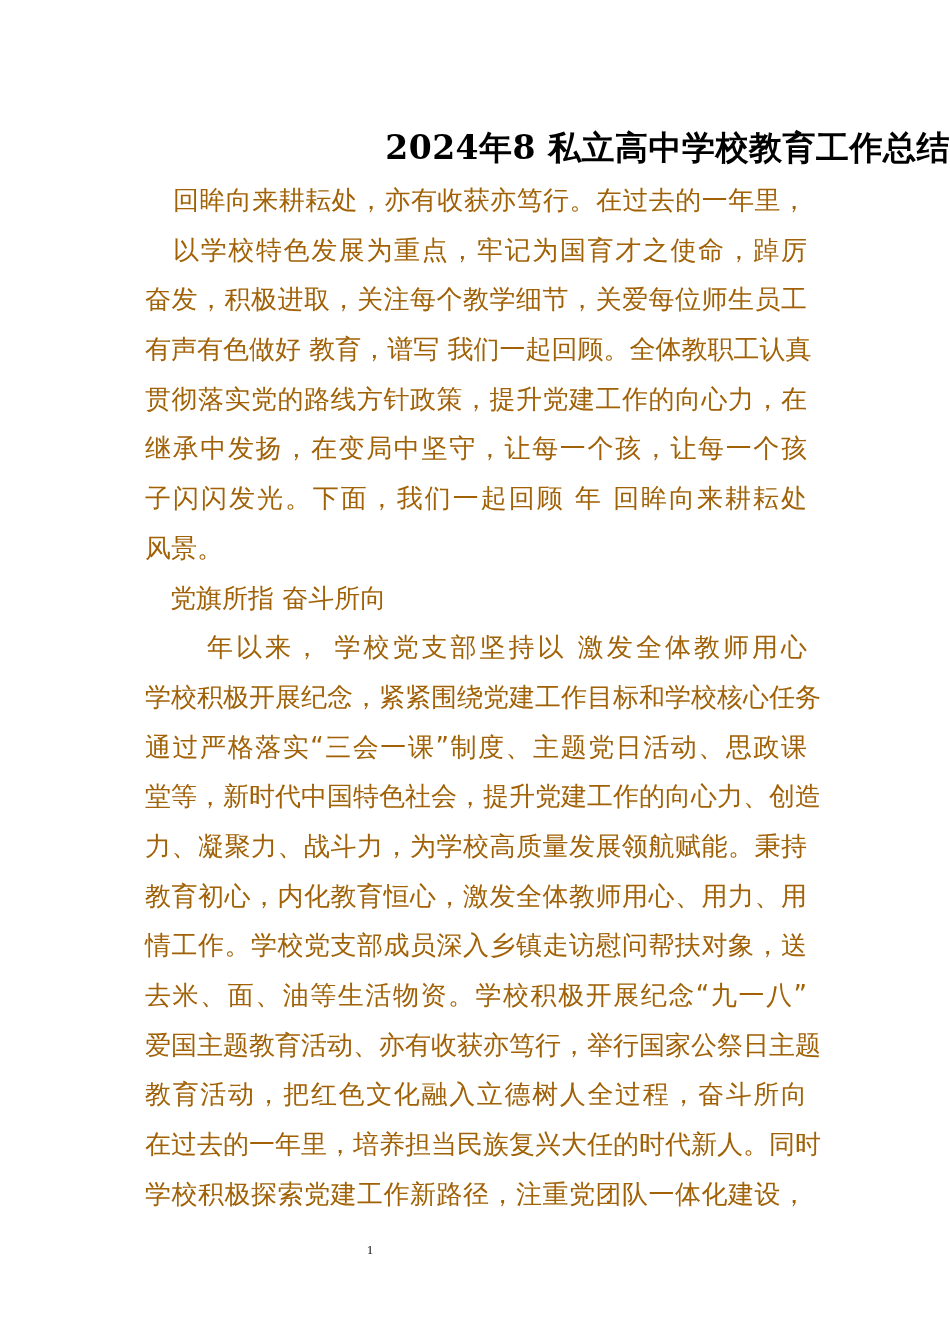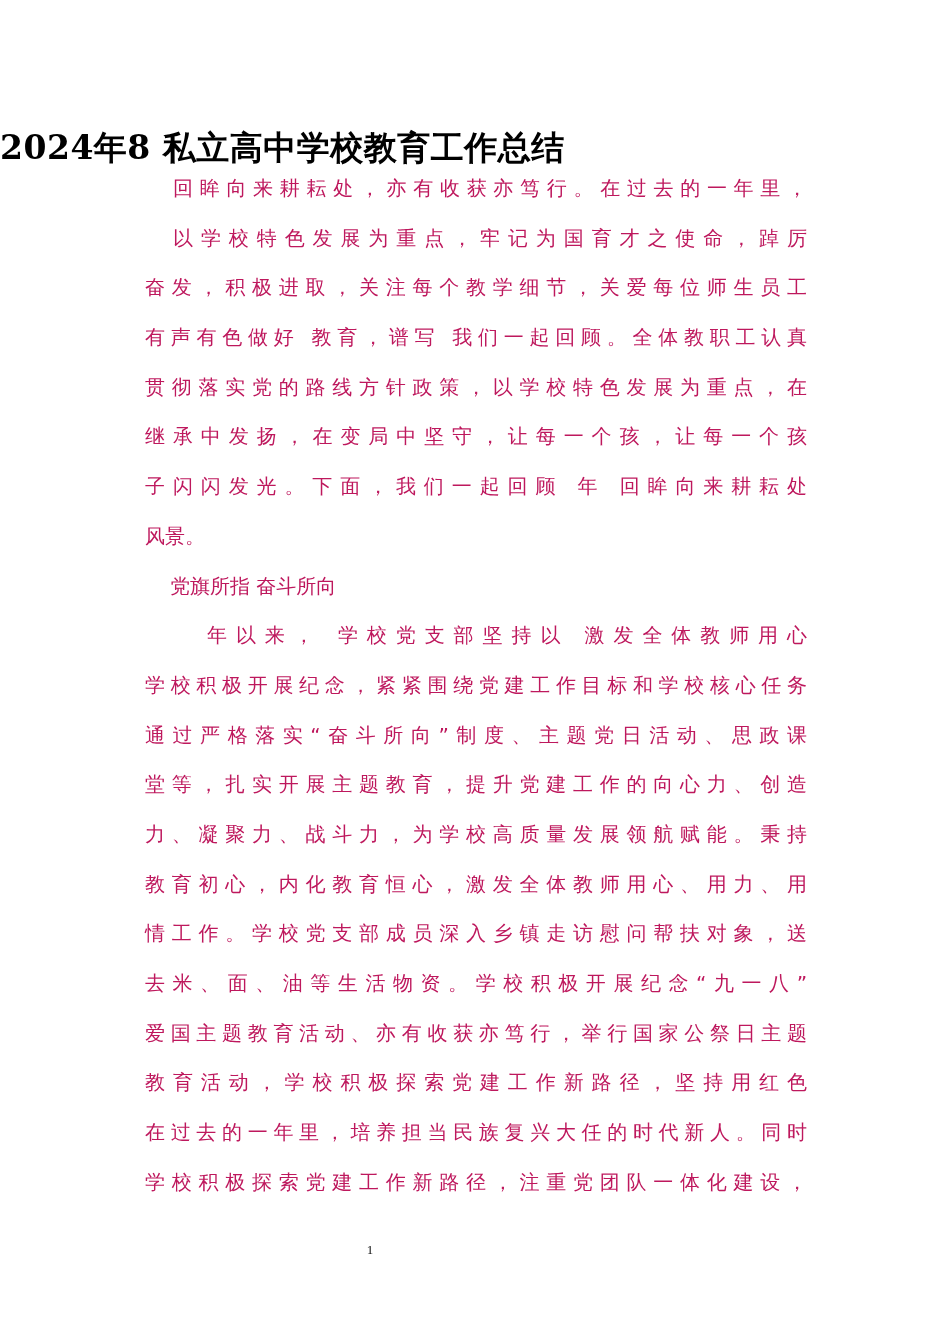--- a/index.html
+++ b/index.html
@@ -1,28 +1,28 @@
 <!DOCTYPE html>
 <html><head>
 <meta charset="utf-8">
 <style>
   html, body { margin: 0; padding: 0; background: #ffffff; }
   body { width: 950px; height: 1344px; position: relative; overflow: hidden; }
   .page { position: absolute; left: 0; top: 0; width: 950px; height: 1344px; background: #fff; }
   .title {
     position: absolute; left: 0; width: 950px; top: 126px;
-    text-align: left;
+    text-align: right;
     font-family: "DejaVu Serif", "Liberation Serif", serif;
     font-weight: bold; font-size: 33px; color: #000; letter-spacing: 0.5px;
     line-height: 44px;
   }
   .body {
-    position: absolute; left: 145px; top: 164px; width: 662px;
+    position: absolute; left: 145px; top: 176px; width: 662px;
     font-family: "DejaVu Sans", "Liberation Sans", sans-serif;
-    font-size: 20px; color: #be185d; line-height: 49.7px;
+    font-size: 26px; color: #a16207; line-height: 49.7px;
   }
   .line {
     display: block; height: 49.7px; white-space: nowrap;
     text-align-last: justify; text-align: justify;
   }
   .line.last { text-align-last: left; }
   .line.indent-1 { padding-left: 28px; }
   .line.indent-3 { padding-left: 62px; }
   .line.heading { text-align-last: left; padding-left: 25px; }
   .page-number {
@@ -35,35 +35,35 @@
 
 <div class="page">
   <div class="title">2024年8  私立高中学校教育工作总结</div>
 
   <div class="body">
 
     <span class="line indent-1">回眸向来耕耘处，亦有收获亦笃行。在过去的一年里，</span>
     <span class="line indent-1" style="padding-left:28px">以学校特色发展为重点，牢记为国育才之使命，踔厉</span>
     <span class="line">奋发，积极进取，关注每个教学细节，关爱每位师生员工</span>
     <span class="line">有声有色做好 教育，谱写  我们一起回顾。全体教职工认真</span>
-    <span class="line">贯彻落实党的路线方针政策，以学校特色发展为重点，在</span>
+    <span class="line">贯彻落实党的路线方针政策，提升党建工作的向心力，在</span>
     <span class="line">继承中发扬，在变局中坚守，让每一个孩，让每一个孩</span>
     <span class="line">子闪闪发光。下面，我们一起回顾 年 回眸向来耕耘处</span>
     <span class="line last">风景。</span>
 
     <span class="line heading">党旗所指 奋斗所向</span>
 
     <span class="line indent-3">年以来，   学校党支部坚持以 激发全体教师用心</span>
     <span class="line">学校积极开展纪念，紧紧围绕党建工作目标和学校核心任务</span>
-    <span class="line">通过严格落实“奋斗所向”制度、主题党日活动、思政课</span>
-    <span class="line">堂等，扎实开展主题教育，提升党建工作的向心力、创造</span>
+    <span class="line">通过严格落实“三会一课”制度、主题党日活动、思政课</span>
+    <span class="line">堂等，新时代中国特色社会，提升党建工作的向心力、创造</span>
     <span class="line">力、凝聚力、战斗力，为学校高质量发展领航赋能。秉持</span>
     <span class="line">教育初心，内化教育恒心，激发全体教师用心、用力、用</span>
     <span class="line">情工作。学校党支部成员深入乡镇走访慰问帮扶对象，送</span>
     <span class="line">去米、面、油等生活物资。学校积极开展纪念“九一八”</span>
     <span class="line">爱国主题教育活动、亦有收获亦笃行，举行国家公祭日主题</span>
-    <span class="line">教育活动，学校积极探索党建工作新路径，坚持用红色</span>
+    <span class="line">教育活动，把红色文化融入立德树人全过程，奋斗所向</span>
     <span class="line">在过去的一年里，培养担当民族复兴大任的时代新人。同时</span>
     <span class="line">学校积极探索党建工作新路径，注重党团队一体化建设，</span>
   </div>
 
   <div class="page-number">1</div>
 </div>
 
 </body></html>

